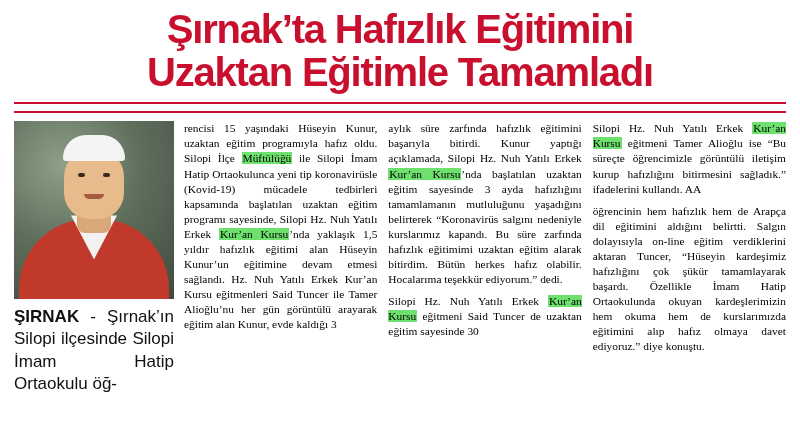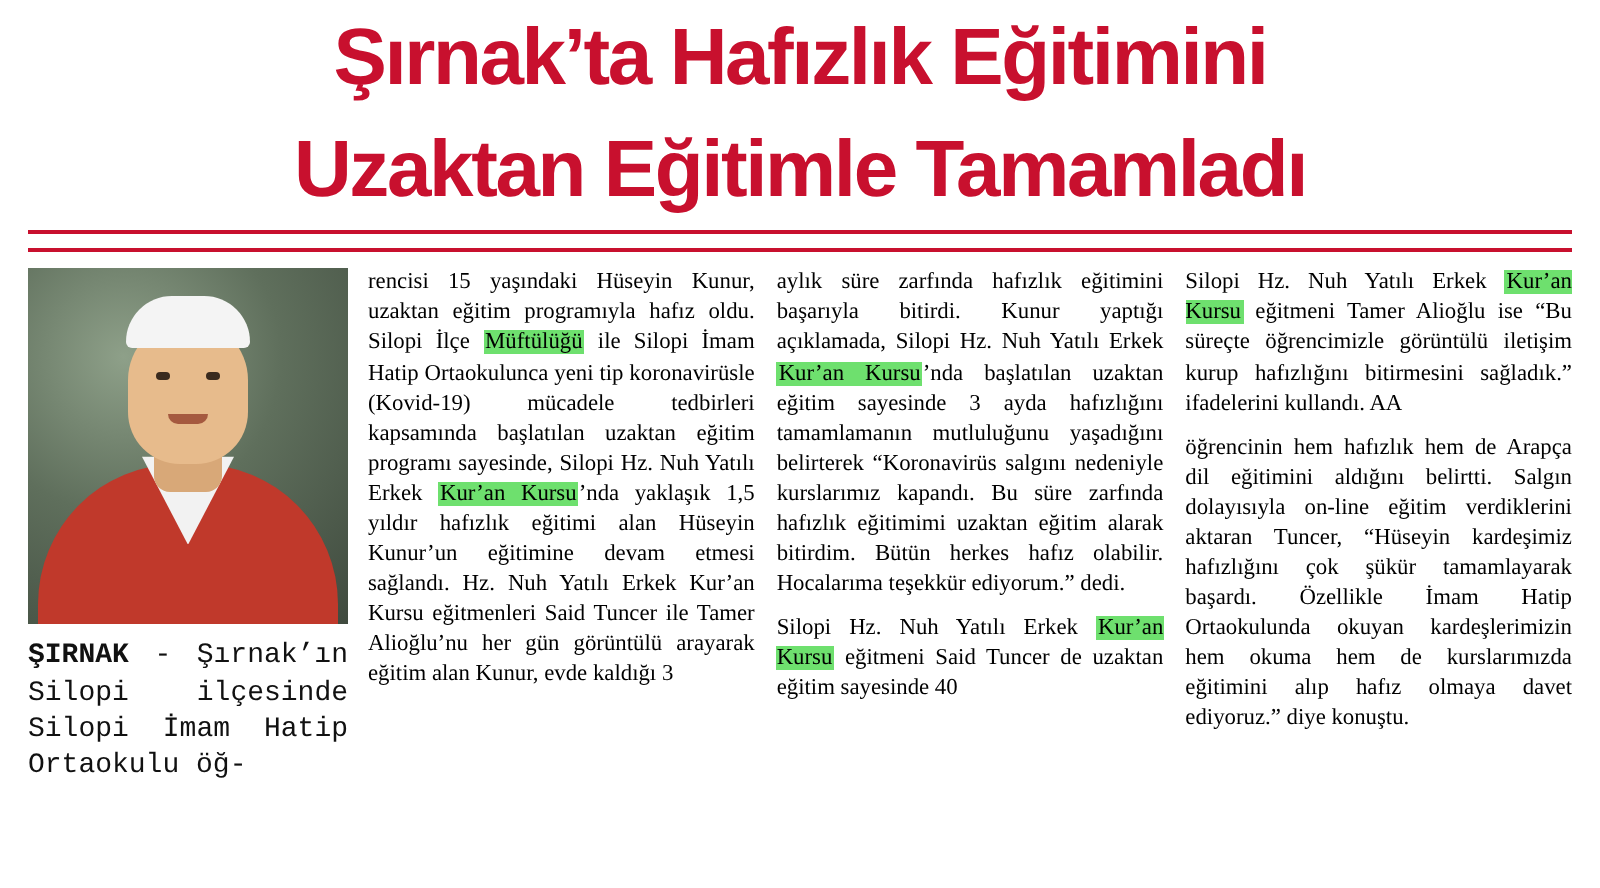--- a/index.html
+++ b/index.html
@@ -27,21 +27,21 @@
     font-family: "Liberation Sans", sans-serif;
     font-weight: bold;
     font-size: 40px;
     line-height: 0.98;
     letter-spacing: -1.2px;
     margin: 2px 0 0 0;
     white-space: nowrap;
   }
   .headline .line2 {
     display: block;
-    margin-top: 17px;
+    margin-top: 4px;
   }
   .rule {
     height: 2px;
     background: #c8102e;
     margin: 10px 0 7px 0;
   }
   .subhead {
     color: #c8102e;
     font-family: "Liberation Sans", sans-serif;
     font-weight: bold;
@@ -130,22 +130,22 @@
   .ph-eye-r { left: calc(50% + 9px); }
   .ph-mouth {
     position: absolute;
     left: 50%; transform: translateX(-50%);
     bottom: 100px;
     width: 20px; height: 5px;
     background: #a5593f;
     border-radius: 0 0 10px 10px;
   }
   .caption {
-    font-family: Liberation Mono, monospace;
-    font-size: 14px;
+    font-family: Liberation Sans, sans-serif;
+    font-size: 17px;
     line-height: 1.3;
     color: #111;
     margin-top: 7px;
     text-align: justify;
   }
   .caption b { font-weight: bold; }
   .cols {
     flex: 1 1 auto;
     display: flex;
     gap: 11px;
@@ -198,21 +198,21 @@
         <b>ŞIRNAK</b><span> - Şırnak’ın Silopi ilçesinde Silopi İmam Hatip Ortaokulu öğ-</span>
       </div>
     </div>
 
     <div class="cols">
       <div class="col">
           <p><span>rencisi 15 yaşındaki Hüseyin Kunur, uzaktan eğitim programıyla hafız oldu. Silopi İlçe </span><span class="hl">Müftülüğü</span><span> ile Silopi İmam Hatip Ortaokulunca yeni tip koronavirüsle (Kovid-19) mücadele tedbirleri kapsamında başlatılan uzaktan eğitim programı sayesinde, Silopi Hz. Nuh Yatılı Erkek </span><span class="hl">Kur’an Kursu</span><span>’nda yaklaşık 1,5 yıldır hafızlık eğitimi alan Hüseyin Kunur’un eğitimine devam etmesi sağlandı. Hz. Nuh Yatılı Erkek Kur’an Kursu eğitmenleri Said Tuncer ile Tamer Alioğlu’nu her gün görüntülü arayarak eğitim alan Kunur, evde kaldığı 3</span></p>
         </div>
       <div class="col">
           <p><span>aylık süre zarfında hafızlık eğitimini başarıyla bitirdi. Kunur yaptığı açıklamada, Silopi Hz. Nuh Yatılı Erkek </span><span class="hl">Kur’an Kursu</span><span>’nda başlatılan uzaktan eğitim sayesinde 3 ayda hafızlığını tamamlamanın mutluluğunu yaşadığını belirterek “Koronavirüs salgını nedeniyle kurslarımız kapandı. Bu süre zarfında hafızlık eğitimimi uzaktan eğitim alarak bitirdim. Bütün herkes hafız olabilir. Hocalarıma teşekkür ediyorum.” dedi.</span></p>
-          <p><span>Silopi Hz. Nuh Yatılı Erkek </span><span class="hl">Kur’an Kursu</span><span> eğitmeni Said Tuncer de uzaktan eğitim sayesinde 40</span></p>
+          <p><span>Silopi Hz. Nuh Yatılı Erkek </span><span class="hl">Kur’an Kursu</span><span> eğitmeni Said Tuncer de uzaktan eğitim sayesinde 30</span></p>
         </div>
       <div class="col">
           <p><span>Silopi Hz. Nuh Yatılı Erkek </span><span class="hl">Kur’an Kursu</span><span> eğitmeni Tamer Alioğlu ise “Bu süreçte öğrencimizle görüntülü iletişim kurup hafızlığını bitirmesini sağladık.” ifadelerini kullandı. AA</span></p>
           <p><span>öğrencinin hem hafızlık hem de Arapça dil eğitimini aldığını belirtti. Salgın dolayısıyla on-line eğitim verdiklerini aktaran Tuncer, “Hüseyin kardeşimiz hafızlığını çok şükür tamamlayarak başardı. Özellikle İmam Hatip Ortaokulunda okuyan kardeşlerimizin hem okuma hem de kurslarımızda eğitimini alıp hafız olmaya davet ediyoruz.” diye konuştu.</span></p>
         </div>
     </div>
 
   </div>
 </div>
 

